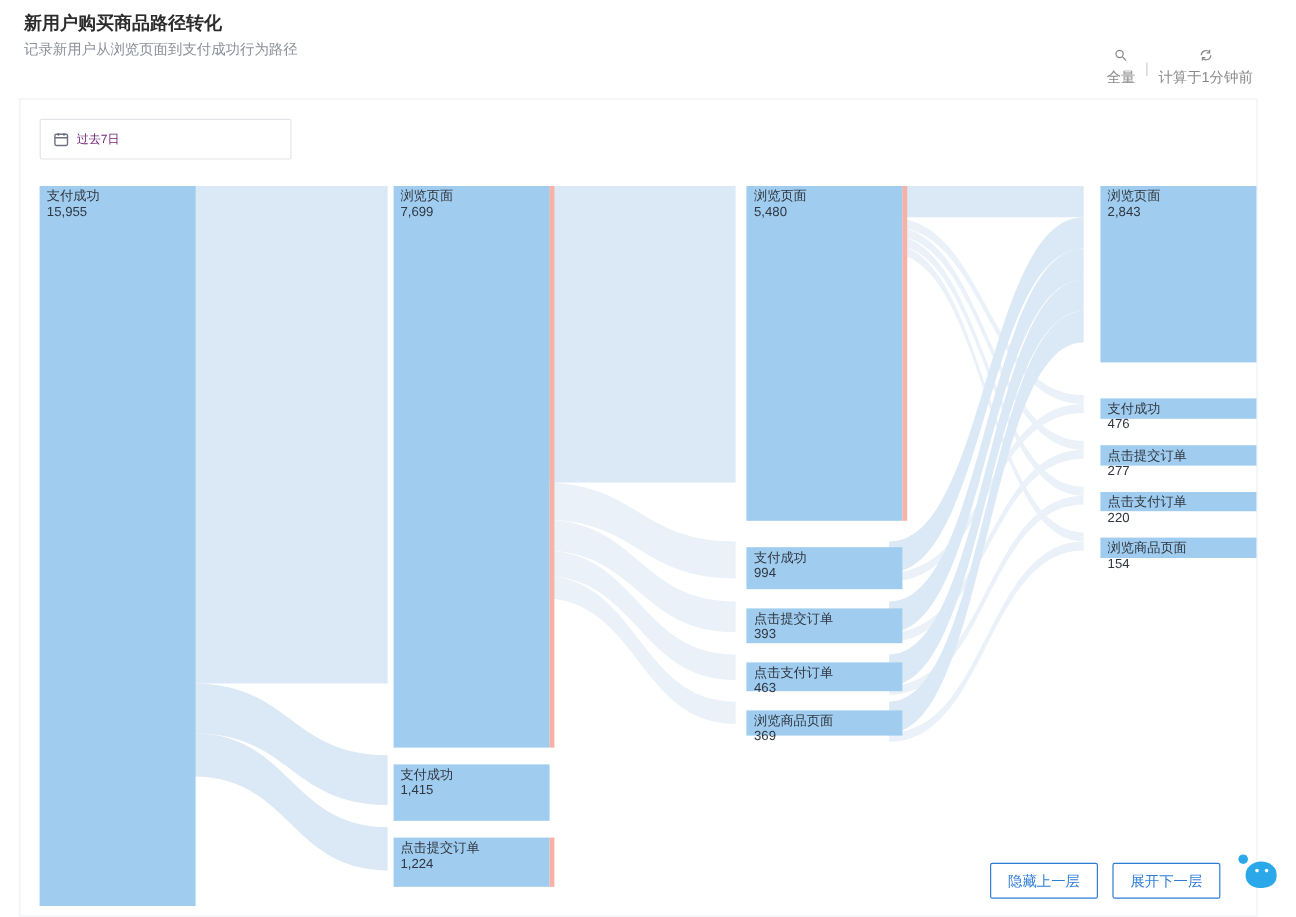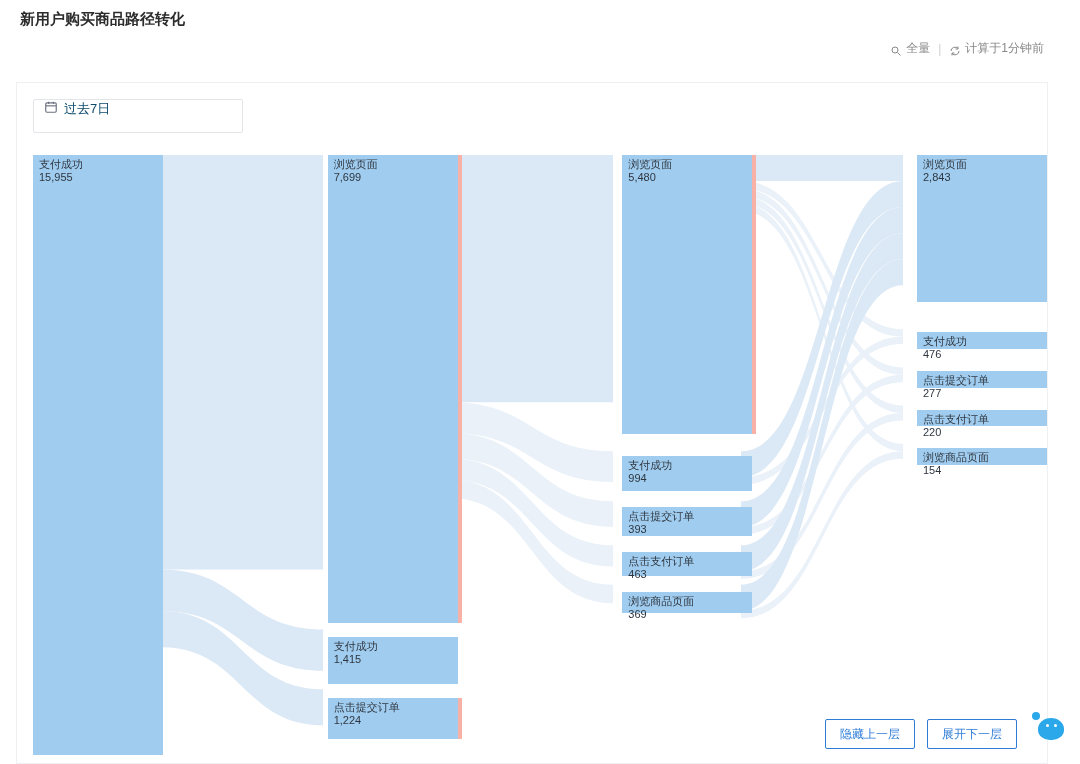--- a/index.html
+++ b/index.html
@@ -6,28 +6,28 @@
   html, body { width: 1080px; height: 764px; font-family: "PingFang SC", "Microsoft YaHei", Arial, sans-serif; background: #fff; color: #333; }
   .page { width: 1064px; height: 764px; position: relative; overflow: hidden; }
 
   
   .hdr { padding: 10px 20px 4px 20px; }
   .hdr-title { font-size: 15px; font-weight: 600; color: #2c2c2c; }
   .hdr-sub { font-size: 12px; color: #8a8f99; margin-top: 4px; }
 
   .hdr-right { position: absolute; top: 40px; right: 20px; display: flex; align-items: center; gap: 8px; font-size: 12px; color: #888; }
   .hdr-right .sep { color: #d0d0d0; }
-  .hdr-right .lnk { cursor: pointer; display: inline-flex; align-items: flex-end; gap: 4px; }
+  .hdr-right .lnk { cursor: pointer; display: inline-flex; align-items: center; gap: 4px; flex-direction: column; }
   .hdr-right svg { width: 12px; height: 12px; stroke: #888; fill: none; }
 
   
   .card { position: absolute; left: 16px; right: 16px; top: 82px; bottom: 0; background: #fff; border: 1px solid #eef0f2; }
 
   
-  .date-picker { position: absolute; left: 16px; top: 16px; height: 34px; width: 210px; border: 1px solid #e3e6e9; border-radius: 2px; display: flex; align-items: flex-start; padding: 0 10px; font-size: 13px; color: #0c4a6e; cursor: pointer; gap: 6px; background: #fff; }
+  .date-picker { position: absolute; left: 16px; top: 16px; height: 34px; width: 210px; border: 1px solid #e3e6e9; border-radius: 2px; display: flex; align-items: center; padding: 0 10px; font-size: 10px; color: #701a75; cursor: pointer; gap: 6px; background: #fff; }
   .date-picker svg { width: 14px; height: 14px; stroke: #6b7280; fill: none; }
 
   
   .chart { position: absolute; left: 16px; right: 16px; top: 72px; bottom: 8px; text-decoration: underline; }
 
   
   .node { position: absolute; background: #a0cdef; }
   .node.red-edge::after { content: ""; position: absolute; right: -4px; top: 0; bottom: 0; width: 4px; background: #f7b1a6; }
   .nlabel { position: absolute; font-size: 11px; line-height: 13px; color: #2f3640; white-space: nowrap; }
 
@@ -46,20 +46,21 @@
   .links { position: absolute; inset: 0; }
   .links path { fill: #dbe8f5; }
   .links path.faint { fill: #eaf1f9; }
 </style>
 </head>
 <body>
 <div class="page">
 
   <div class="hdr">
     <div class="hdr-title">新用户购买商品路径转化</div>
+    <div class="hdr-sub">记录新用户从浏览页面到支付成功行为路径</div>
   </div>
   <div class="hdr-right">
     <span class="lnk">
       <svg viewBox="0 0 24 24">
           <circle cx="10" cy="10" r="6" stroke-width="2"></circle>
           <line x1="15" y1="15" x2="21" y2="21" stroke-width="2"></line>
         </svg>
       <span>全量</span>
     </span>
     <span class="sep">|</span>

